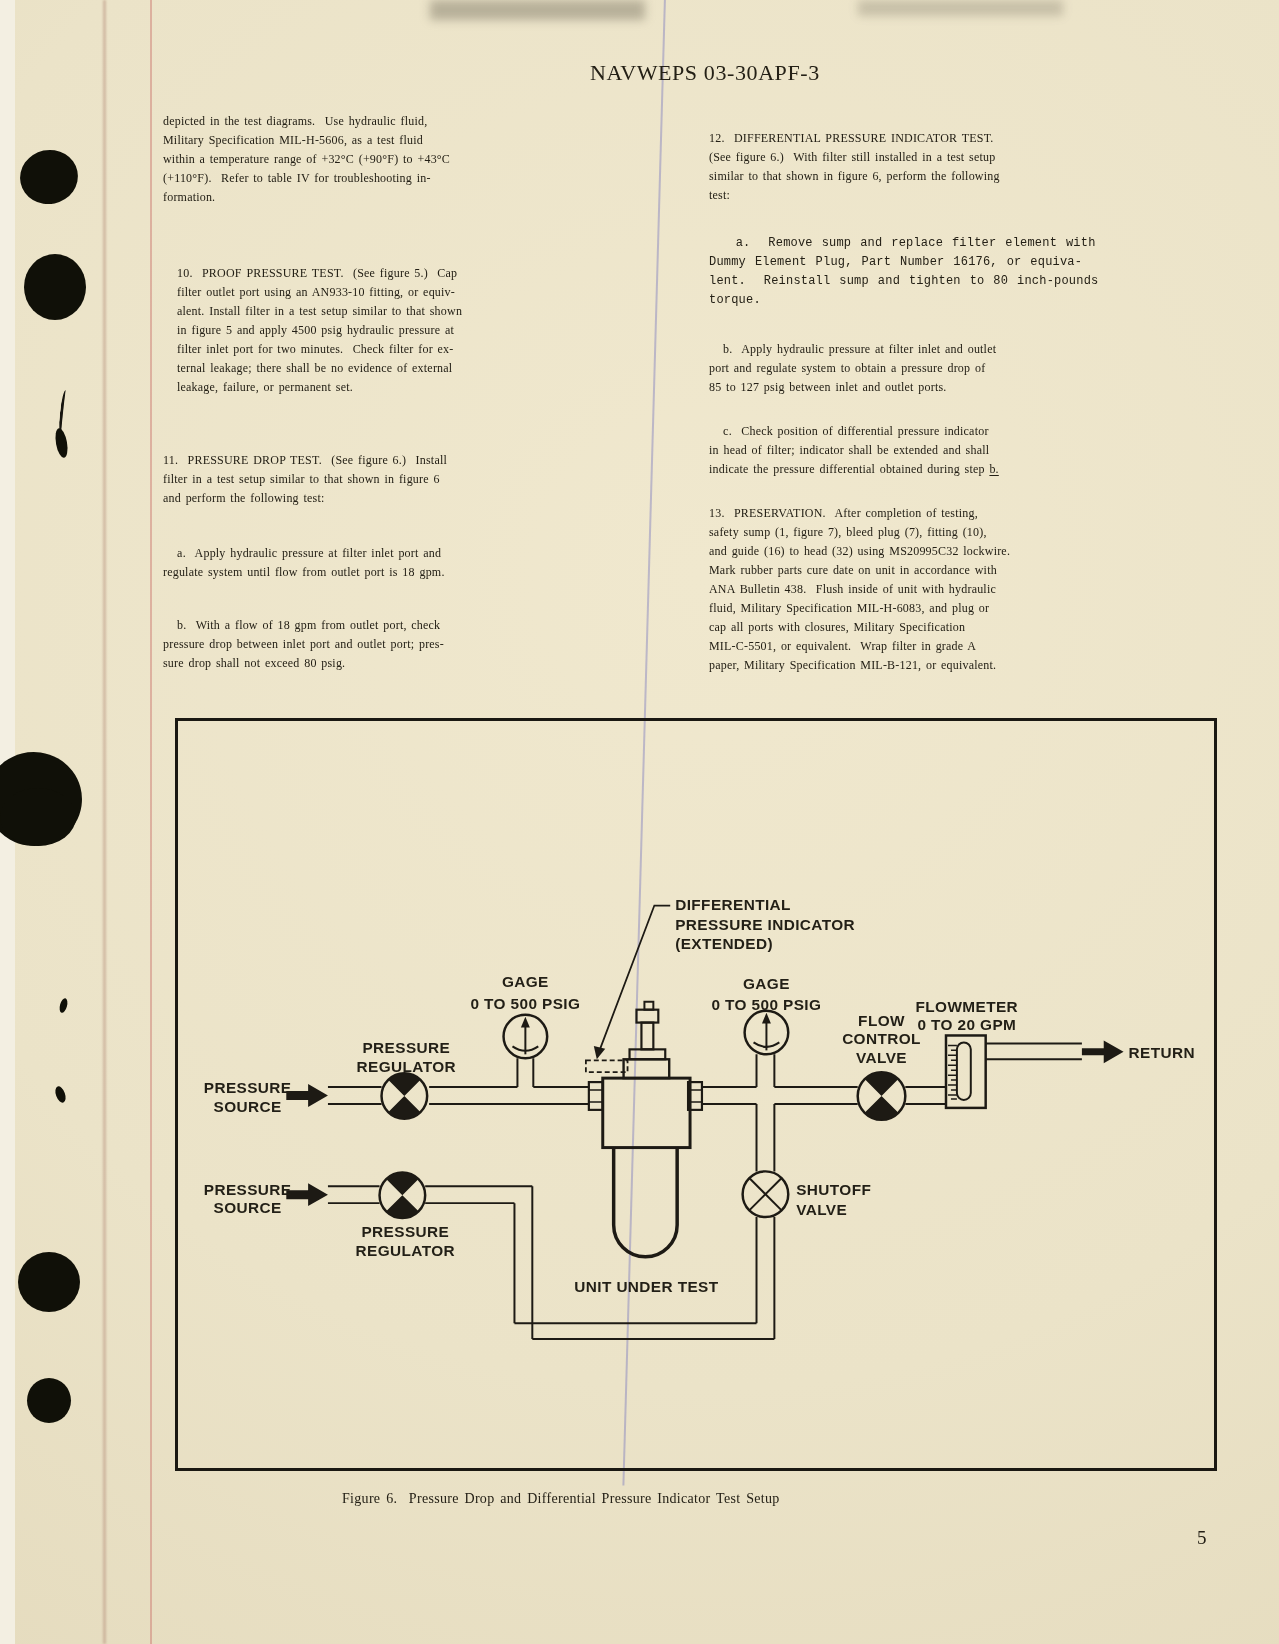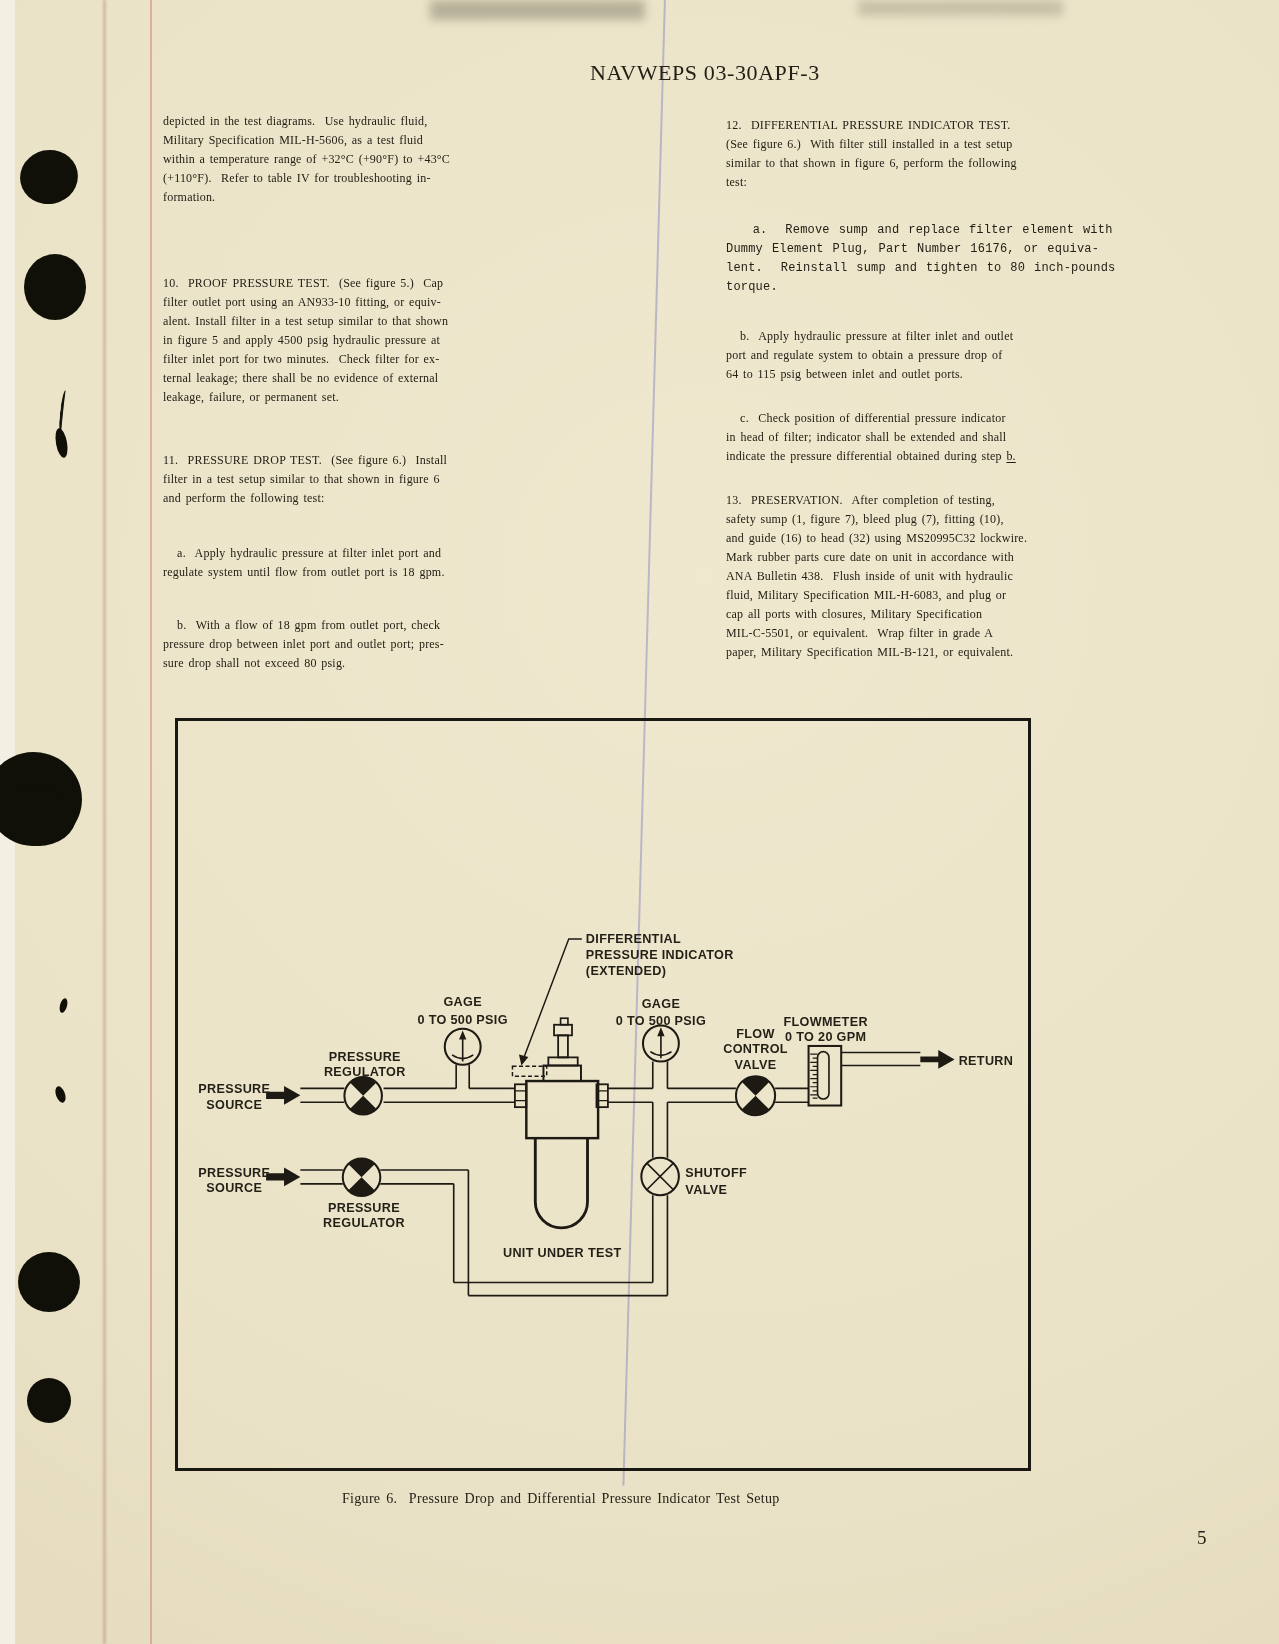--- a/index.html
+++ b/index.html
@@ -5,28 +5,28 @@
   html,body{margin:0;padding:0;}
   body{width:1279px;height:1644px;position:relative;overflow:hidden;
        font-family:"Liberation Serif", serif;
        background:radial-gradient(120% 90% at 55% 35%, #f0e8ce 0%, #ebe3c8 55%, #e3d9bb 100%);
        color:#211d15;}
   .abs{position:absolute;}
   
   .para{white-space:pre-wrap;font-size:12px;line-height:19px;
         letter-spacing:0.2px;word-spacing:1.5px;color:#242016;}
   .col-left{left:163px;width:512px;}
-  .col-right{left:726px;width:455px;}
+  .col-right{left:709px;width:455px;margin-top:13px;}
   .ref-underline{text-decoration:underline;text-underline-offset:2px;}
   
   .header-text{font-size:22px;letter-spacing:0.6px;color:#242016;}
   .caption-text{font-size:14px;letter-spacing:0.3px;word-spacing:2px;color:#242016;white-space:pre;}
   .folio{font-size:19px;color:#242016;}
   
-  .figure-box{left:175px;top:718px;width:856px;height:753px;
+  .figure-box{left:175px;top:718px;width:1042px;height:753px;
               border:3px solid #1a1812;box-sizing:border-box;text-align:center;}
   .figure-box svg{position:absolute;left:0;top:0;width:100%;height:100%;}
   svg text{font-family:"Liberation Sans", sans-serif;font-weight:700;
            font-size:15.5px;letter-spacing:0.4px;fill:#221f16;}
   
   .edge-strip{left:0;top:0;width:15px;height:1644px;background:#f3efe2;}
   .crease{left:103px;top:0;width:3px;height:1644px;background:rgba(160,110,95,0.35);filter:blur(1px);}
   .margin-line{left:150px;top:0;width:2px;height:1644px;background:rgba(201,112,106,0.45);}
   .blue-fiber{left:664px;top:-4px;width:2px;height:1490px;background:rgba(105,105,190,0.38);
               transform:rotate(1.6deg);transform-origin:top center;}
@@ -54,21 +54,21 @@
 <div class="abs blob" style="left:60px;top:998px;width:7px;height:15px;transform:rotate(15deg);"></div>
 <div class="abs blob" style="left:56px;top:1086px;width:9px;height:17px;transform:rotate(-20deg);"></div>
 
 <div class="abs header-text" style="left:590px;top:60px;">NAVWEPS 03-30APF-3</div>
 
 <div class="abs para col-left" style="top:112px;">depicted in the test diagrams.  Use hydraulic fluid,
 Military Specification MIL-H-5606, as a test fluid
 within a temperature range of +32°C (+90°F) to +43°C
 (+110°F).  Refer to table IV for troubleshooting in-
 formation.</div>
-<div class="abs para col-left" style="top:274px;">10.  PROOF PRESSURE TEST.  (See figure 5.)  Cap
+<div class="abs para col-left" style="top:264px;margin-left:14px;">10.  PROOF PRESSURE TEST.  (See figure 5.)  Cap
 filter outlet port using an AN933-10 fitting, or equiv-
 alent. Install filter in a test setup similar to that shown
 in figure 5 and apply 4500 psig hydraulic pressure at
 filter inlet port for two minutes.  Check filter for ex-
 ternal leakage; there shall be no evidence of external
 leakage, failure, or permanent set.</div>
 <div class="abs para col-left" style="top:451px;">11.  PRESSURE DROP TEST.  (See figure 6.)  Install
 filter in a test setup similar to that shown in figure 6
 and perform the following test:</div>
 <div class="abs para col-left" style="top:544px;">   a.  Apply hydraulic pressure at filter inlet port and
@@ -80,21 +80,21 @@
 <div class="abs para col-right" style="top:116px;">12.  DIFFERENTIAL PRESSURE INDICATOR TEST.
 (See figure 6.)  With filter still installed in a test setup
 similar to that shown in figure 6, perform the following
 test:</div>
 <div class="abs para col-right" style="top:221px;font-family:Liberation Mono, monospace;">   a.  Remove sump and replace filter element with
 Dummy Element Plug, Part Number 16176, or equiva-
 lent.  Reinstall sump and tighten to 80 inch-pounds
 torque.</div>
 <div class="abs para col-right" style="top:327px;">   b.  Apply hydraulic pressure at filter inlet and outlet
 port and regulate system to obtain a pressure drop of
-64 to 115 psig between inlet and outlet ports.</div>
+85 to 127 psig between inlet and outlet ports.</div>
 <div class="abs para col-right" style="top:409px;"><span>   c.  Check position of differential pressure indicator
 in head of filter; indicator shall be extended and shall
 indicate the pressure differential obtained during step </span><span class="ref-underline">b.</span></div>
 <div class="abs para col-right" style="top:491px;">13.  PRESERVATION.  After completion of testing,
 safety sump (1, figure 7), bleed plug (7), fitting (10),
 and guide (16) to head (32) using MS20995C32 lockwire.
 Mark rubber parts cure date on unit in accordance with
 ANA Bulletin 438.  Flush inside of unit with hydraulic
 fluid, Military Specification MIL-H-6083, and plug or
 cap all ports with closures, Military Specification

